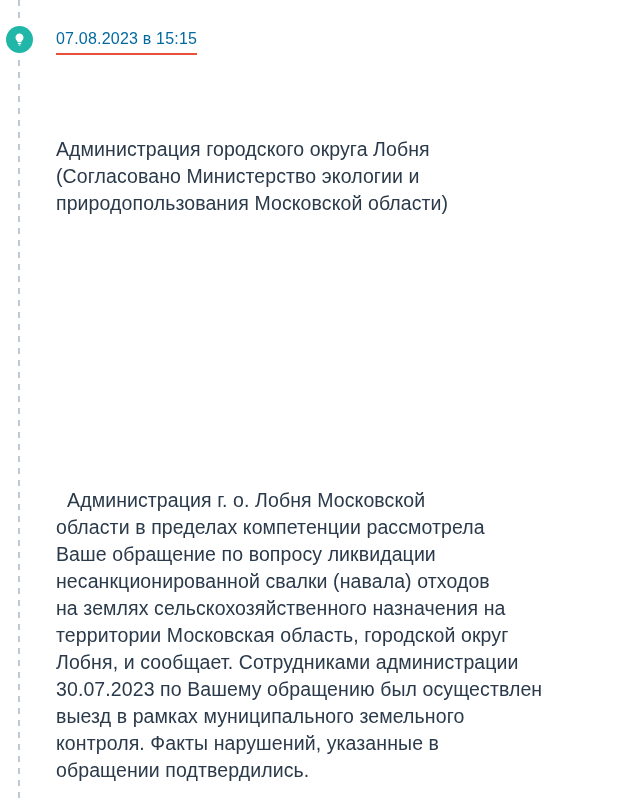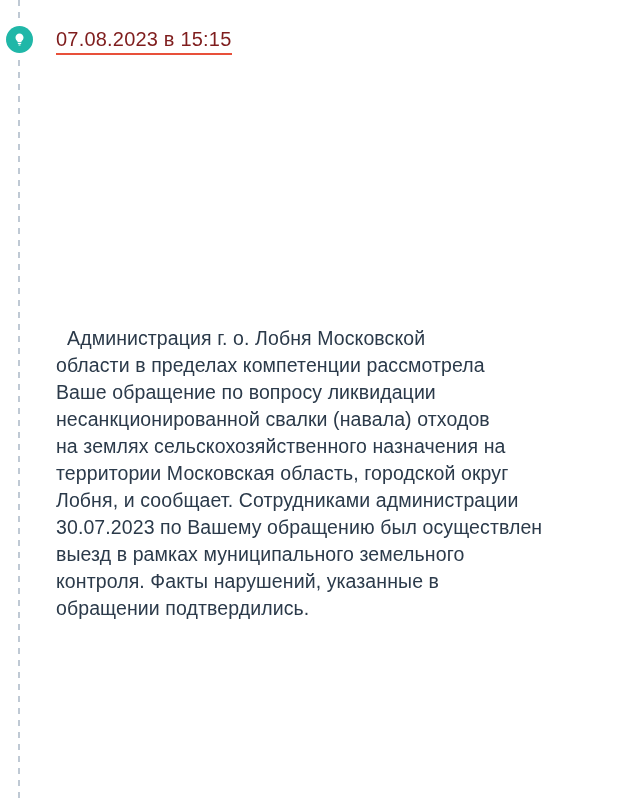--- a/index.html
+++ b/index.html
@@ -50,22 +50,22 @@
     align-items: center;
     justify-content: center;
     box-shadow: 0 0 0 2px #ffffff;
   }
   .avatar svg { display: block; }
 
   .timestamp {
     position: absolute;
     left: 56px;
     top: 27px;
-    font-size: 20px;
-    color: #7f1d1d;
+    font-size: 16px;
+    color: #0369a1;
     letter-spacing: 0.2px;
     border-bottom: 2px solid #e8503a;
     padding-bottom: 2px;
     display: inline-block;
     line-height: 24px;
   }
 
   .body-text {
     position: absolute;
     left: 56px;
@@ -97,20 +97,23 @@
     <svg width="15" height="15" viewBox="0 0 24 24" aria-hidden="true">
       <path d="M12 2.5c-3.6 0-6.4 2.8-6.4 6.3 0 2.3 1.2 4 2.4 5.2.6.6.9 1.2.9 1.9v.6h6.2v-.6c0-.7.3-1.3.9-1.9 1.2-1.2 2.4-2.9 2.4-5.2 0-3.5-2.8-6.3-6.4-6.3z" fill="#ffffff"></path>
       <rect x="9.2" y="17.6" width="5.6" height="1.6" rx="0.8" fill="#ffffff"></rect>
       <rect x="10.1" y="20" width="3.8" height="1.5" rx="0.75" fill="#ffffff"></rect>
     </svg>
   </div>
 
   <div class="timestamp">07.08.2023 в 15:15</div>
 
   <div class="body-text">
+    <p class="para">Администрация городского округа Лобня
+(Согласовано Министерство экологии и
+природопользования Московской области)</p>
 
     <div class="spacer-lg"></div>
 
 
     <p class="para tight"><span>  Администрация г. о. Лобня Московской
 области в пределах компетенции рассмотрела
 Ваше обращение по вопросу ликвидации
 несанкционированной свалки (навала) отходов
 на землях сельскохозяйственного назначения на
 территории Московская область, городской округ

